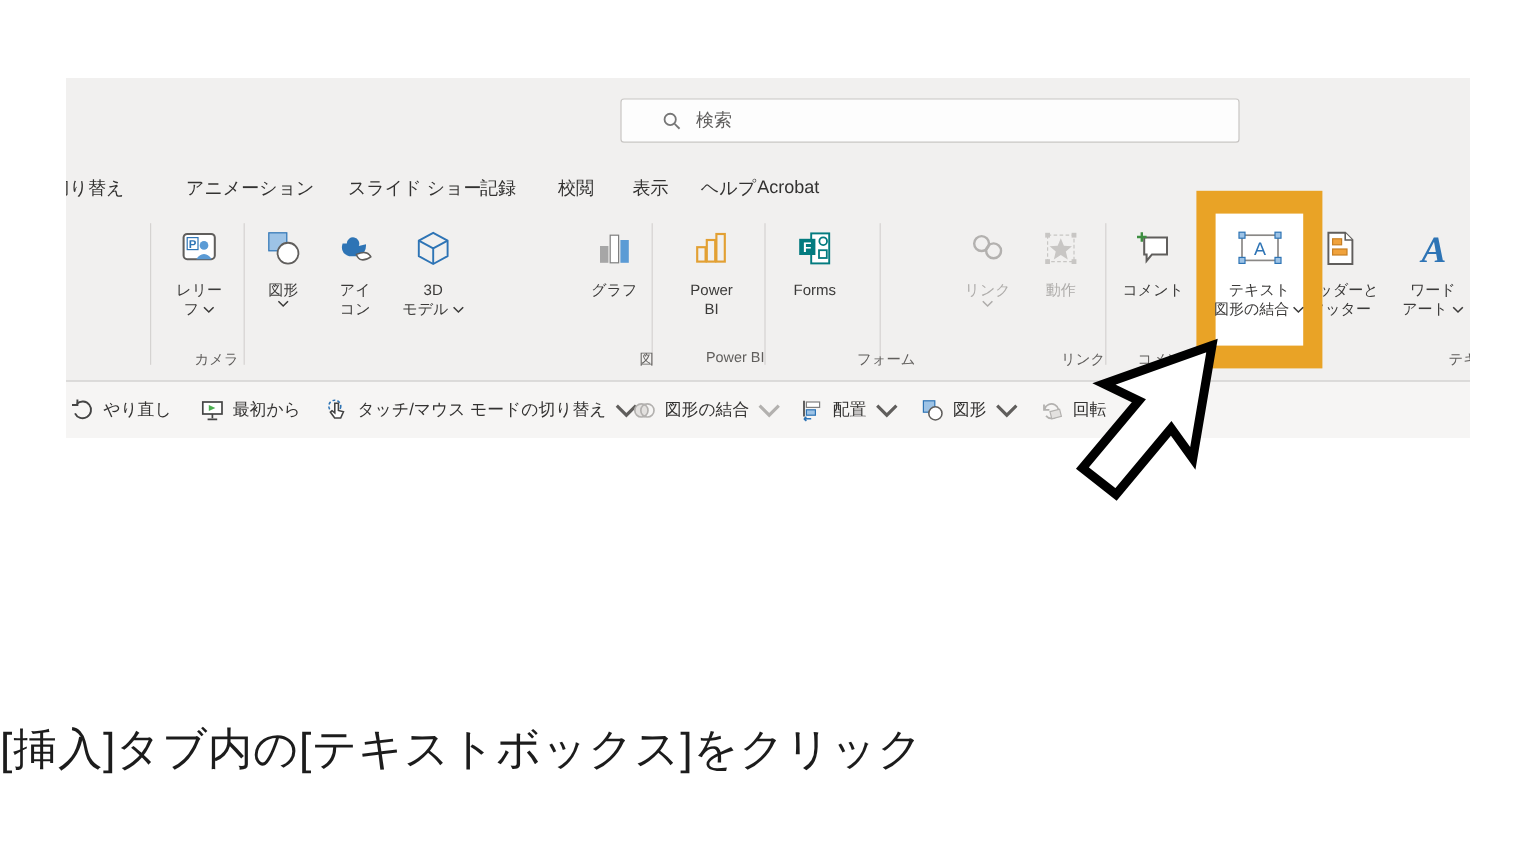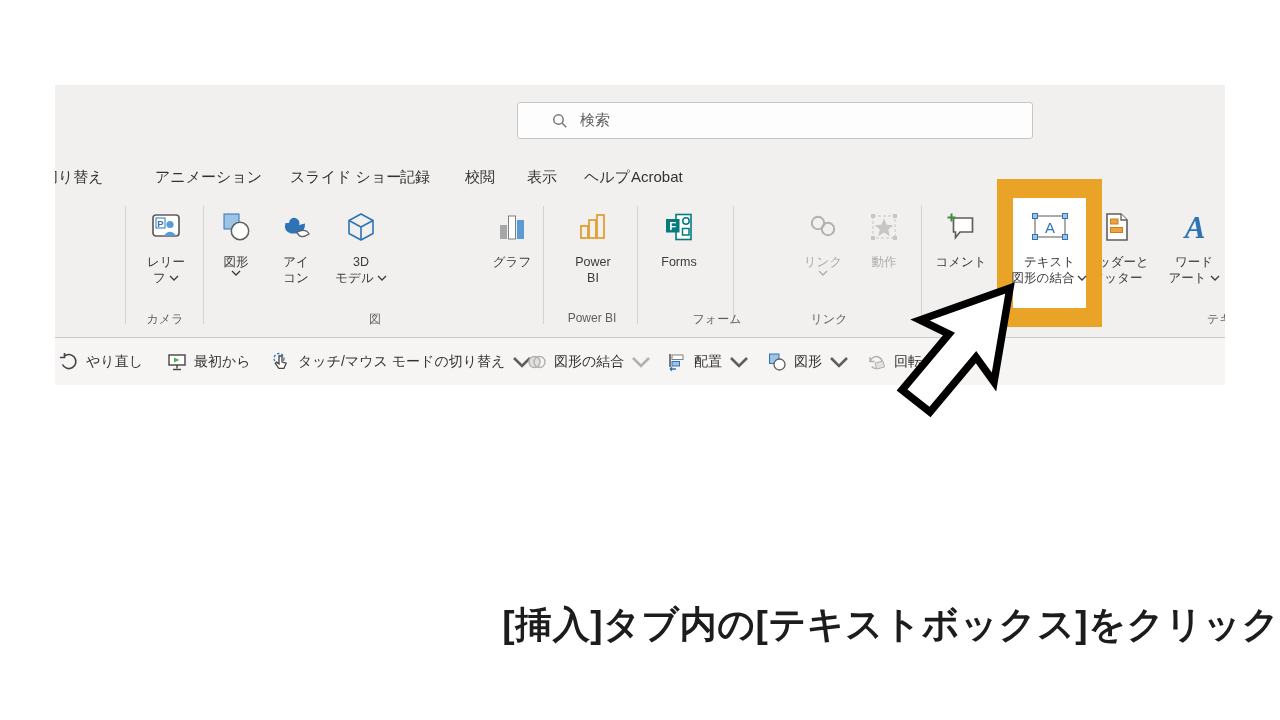--- a/index.html
+++ b/index.html
@@ -1,19 +1,19 @@
 <!DOCTYPE html>
 <html><head>
 <meta charset="utf-8">
 <style>
   * { margin:0; padding:0; box-sizing:border-box; }
   html,body { width:1280px; height:720px; background:#ffffff; overflow:hidden;
               font-family:"Liberation Sans", sans-serif; }
   .shot { position:absolute; left:55px; top:65px; width:1170px; height:300px;
-          background:#f1f0ef; overflow:hidden;margin-top:20px; }
+          background:#f1f0ef; overflow:hidden; }
 
   
   .search { position:absolute; left:462px; top:17px; width:516px; height:37px;
             background:#fdfdfd; border:1px solid #c8c6c4; border-radius:3px;
             display:flex; align-items:center; padding-left:34px; gap:12px;
             color:#5f5e5d; font-size:15px; }
   .search svg { width:16px; height:16px; }
 
   
   .tabs { position:absolute; left:0; top:76px; width:100%; height:34px; }
@@ -24,38 +24,38 @@
   .rbtn { position:absolute; top:123px; height:116px; display:flex; flex-direction:column;
           align-items:center; color:#3b3a39; font-size:12.5px; line-height:16px;
           white-space:nowrap; text-align:center; }
   .rbtn .ic { height:32px; margin:3px 0 11px; display:flex; align-items:center; justify-content:center; }
   .rbtn .ic svg { width:32px; height:32px; }
   .l2wrap { display:inline-flex; align-items:center; gap:3px; }
   .chev { width:10px; height:6px; flex:none; }
   .dis { color:#aeacaa; }
 
   .glabel { position:absolute; top:226px; font-size:12px; color:#605e5c;
-            text-align:center; white-space:nowrap; }
+            text-align:right; white-space:nowrap; }
 
   
   .hl { position:absolute; left:942px; top:94px; width:105px; height:148px;
         background:#E9A326; z-index:5; }
   .hl-inner { position:absolute; left:16px; right:16px; top:19px; bottom:19px; background:#ffffff; }
   .hl .rbtn { top:29px; left:16px; width:73px; }
   .hl .rbtn .ic svg { width:42px; height:32px; }
 
   
   .qat { position:absolute; left:0; top:252px; width:1170px; height:48px;
          background:#f6f5f4; border-top:1px solid #cbcac9; }
   .qitem { position:absolute; top:0; height:48px; display:flex; align-items:center;
            gap:7px; font-size:14px; color:#333231; white-space:nowrap; }
   .qitem svg { width:20px; height:20px; flex:none; }
 
-  .caption { position:absolute; left:0; top:600px; width:100%; text-align:right;
-             font-size:37px; font-weight:700; color:#1c1c1c; letter-spacing:.5px; }
+  .caption { position:absolute; left:0; top:600px; width:100%; text-align:left;
+             font-size:37px; font-weight:400; color:#1c1c1c; letter-spacing:.5px; }
 
   .cursor { position:absolute; left:0; top:0; width:1280px; height:720px;
             z-index:60; pointer-events:none; }
 </style>
 </head>
 <body>
 
 <div class="shot">
 
   <div class="search">

